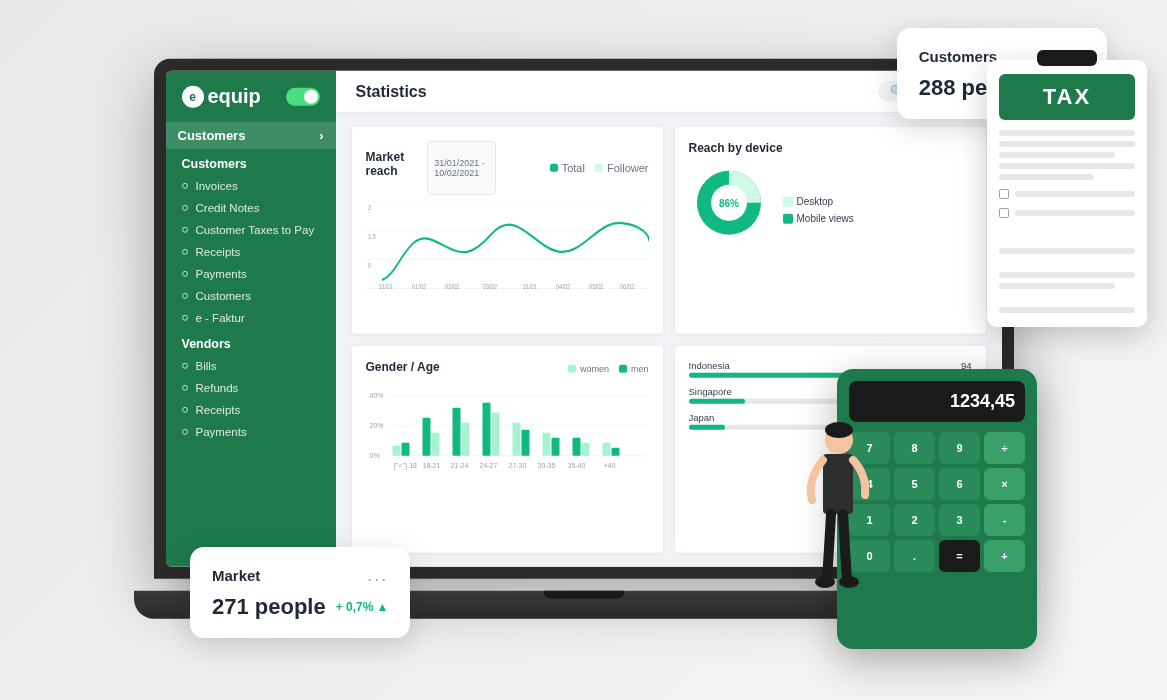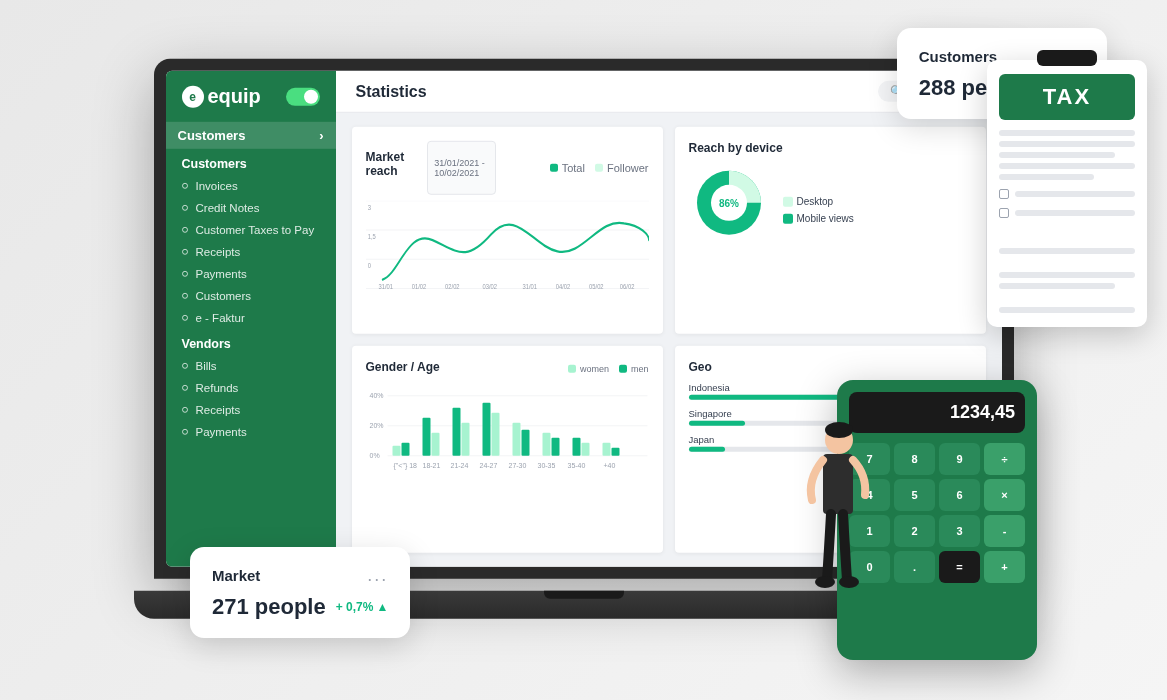--- a/index.html
+++ b/index.html
@@ -380,21 +380,21 @@
       padding: 18px 22px;
       box-shadow: 0 8px 30px rgba(0,0,0,0.15);
       min-width: 210px;
       z-index: 10;
     }
 
     
     .calculator {
       position: absolute;
       right: 130px;
-      bottom: 40px;
+      bottom: 51px;
       width: 200px;
       height: 280px;
       background: #1e7a4a;
       border-radius: 16px;
       padding: 12px;
       box-shadow: 0 12px 40px rgba(0,0,0,0.3);
       z-index: 20;
     }
 
     .calc-display {
@@ -743,21 +743,20 @@
                 <text x="83" y="80" font-size="7" fill="#9ca3af">21-24</text>
                 <text x="112" y="80" font-size="7" fill="#9ca3af">24-27</text>
                 <text x="141" y="80" font-size="7" fill="#9ca3af">27-30</text>
                 <text x="170" y="80" font-size="7" fill="#9ca3af">30-35</text>
                 <text x="200" y="80" font-size="7" fill="#9ca3af">35-40</text>
                 <text x="236" y="80" font-size="7" fill="#9ca3af">+40</text>
               </svg>
             </div>
 
             <div class="card">
-              <div class="card-title">Geo</div>
               <div>
                 <div class="geo-item">
                   <div class="geo-name">
                     <span>Indonesia</span>
                     <span>94</span>
                   </div>
                   <div class="geo-bar-bg">
                     <div class="geo-bar-fill" style="width:94%; background:#10b981;"></div>
                   </div>
                 </div>

